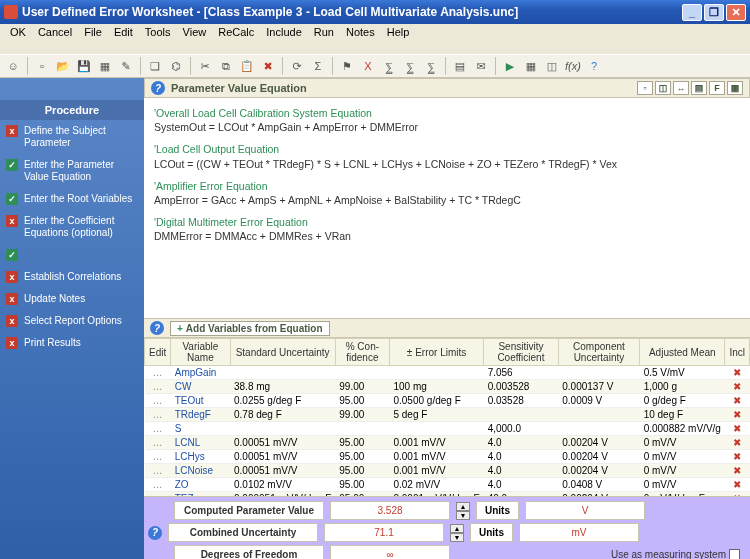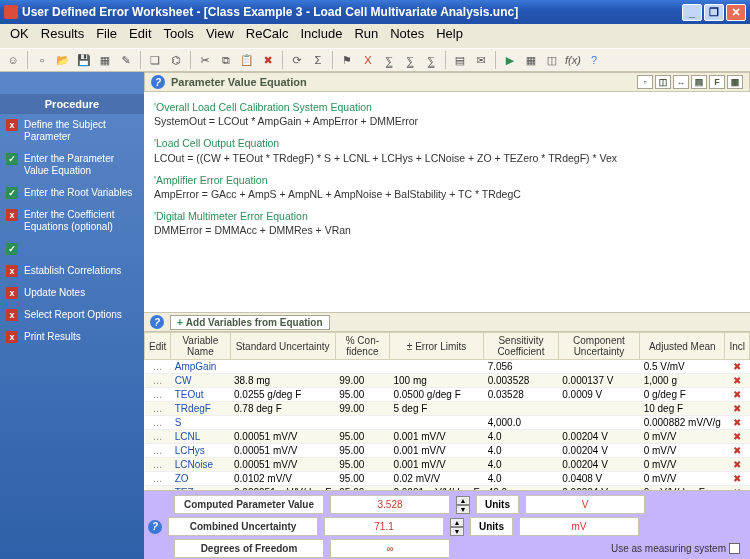--- a/index.html
+++ b/index.html
@@ -6,21 +6,21 @@
 body { width: 750px; height: 559px; overflow: hidden; background: #ece9d8; font-size: 11px; }
 
 
 .titlebar { height: 24px; background: linear-gradient(#3b78d8,#2558b5 40%,#1f4fa8); color:#fff; display:flex; align-items:center; padding:0 4px; font-weight:bold; }
 .titlebar .icon { width:14px;height:14px;background:#d94d3a;border-radius:2px;margin-right:4px; }
 .titlebar .title { flex:1; font-size:12px; }
 .titlebar .winbtn { width:20px;height:17px;background:#c3d6f5;border:1px solid #fff;margin-left:2px;display:flex;align-items:center;justify-content:center;color:#0a246a;font-size:11px;font-weight:bold;border-radius:2px; }
 .closebtn { background:#e86d56 !important;color:#fff!important; }
 
 
-.menubar { height:24px; background:#ece9d8; display:flex; padding-left:4px; font-size:13px; }
+.menubar { height:30px; background:#ece9d8; display:flex; padding-left:4px; font-size:11px; }
 .menubar span { padding:2px 6px; cursor:default; }
 
 
 .toolbar { height:24px; background:#f4f2e8; border-top:1px solid #fff;border-bottom:1px solid #c8c4b0; display:flex;align-items:center;padding:0 4px;gap:3px; }
 .tbtn { width:18px;height:18px;border:1px solid transparent;display:flex;align-items:center;justify-content:center;font-size:11px;color:#555; }
 .tsep { width:1px;height:18px;background:#c0c0b0;margin:0 2px; }
 
 
 .main { display:flex; height: calc(559px - 24px - 18px - 24px); }
 .sidebar { width:144px; background:linear-gradient(#5a87c8,#2d5fa8); color:#fff; padding-top:2px; }
@@ -78,21 +78,21 @@
 <div class="titlebar">
   <div class="icon"></div>
   <div class="title">User Defined Error Worksheet - [Class Example 3 - Load Cell Multivariate Analysis.unc]</div>
   <div class="winbtn">_</div>
   <div class="winbtn">❐</div>
   <div class="winbtn closebtn">✕</div>
 </div>
 
 <div class="menubar" id="menubar">
     <span>OK</span>
-    <span>Results</span>
+    <span>Cancel</span>
     <span>File</span>
     <span>Edit</span>
     <span>Tools</span>
     <span>View</span>
     <span>ReCalc</span>
     <span>Include</span>
     <span>Run</span>
     <span>Notes</span>
     <span>Help</span>
   </div>

